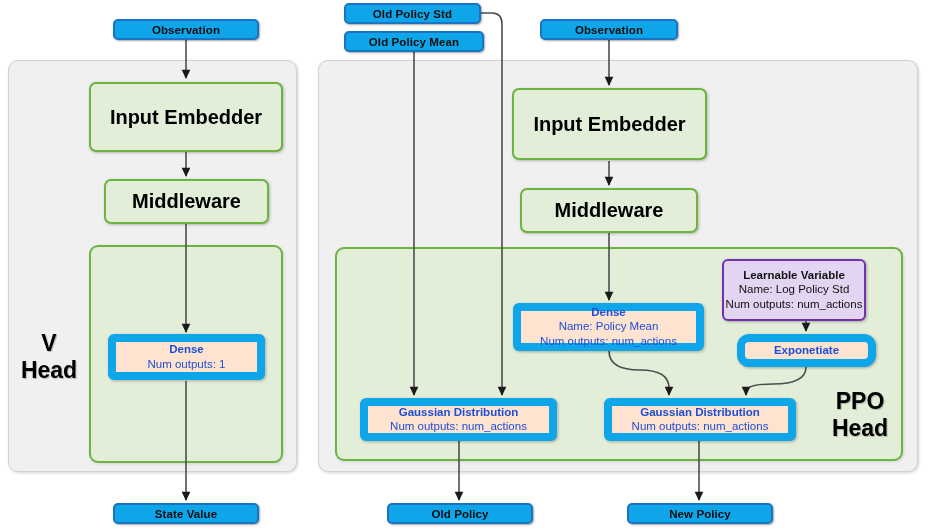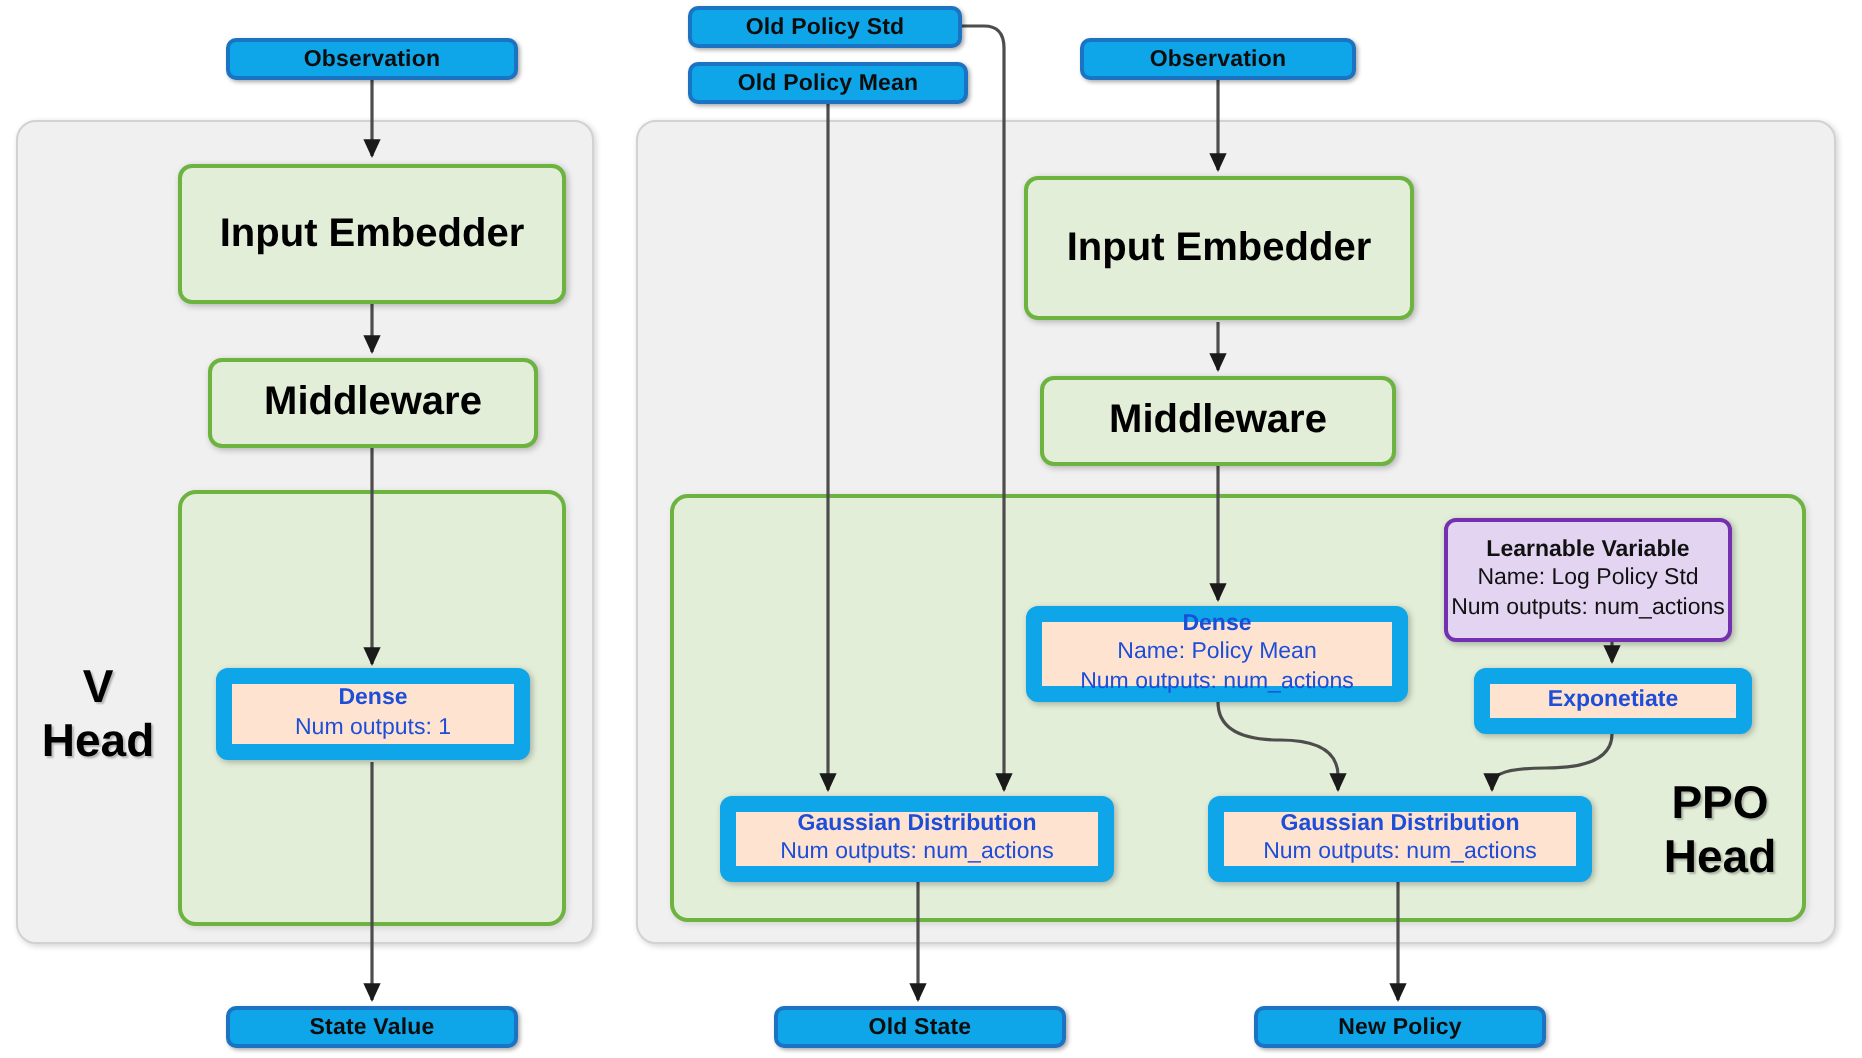--- a/index.html
+++ b/index.html
@@ -155,35 +155,35 @@
     <span class="t2">Name: Policy Mean</span>
     <span class="t2">Num outputs: num_actions</span>
   </div>
 
   <div class="node var" style="left:722px;top:259px;width:144px;height:62px;">
     <span class="t1">Learnable Variable</span>
     <span class="t2">Name: Log Policy Std</span>
     <span class="t2">Num outputs: num_actions</span>
   </div>
 
-  <div class="node op" style="left:737px;top:334px;width:139px;height:33px;">
+  <div class="node op" style="left:737px;top:334px;width:139px;height:33px;border-radius:12px;">
     <span class="t1">Exponetiate</span>
   </div>
 
   <div class="node op" style="left:360px;top:398px;width:197px;height:43px;">
     <span class="t1">Gaussian Distribution</span>
     <span class="t2">Num outputs: num_actions</span>
   </div>
 
   <div class="node op" style="left:604px;top:398px;width:192px;height:43px;">
     <span class="t1">Gaussian Distribution</span>
     <span class="t2">Num outputs: num_actions</span>
   </div>
 
   <div class="node io" style="left:387px;top:503px;width:146px;height:21px;">
-    <span>Old State</span>
+    <span>Old Policy</span>
   </div>
 
   <div class="node io" style="left:627px;top:503px;width:146px;height:21px;">
     <span>New Policy</span>
   </div>
 
 </div>
 
 </body></html>

